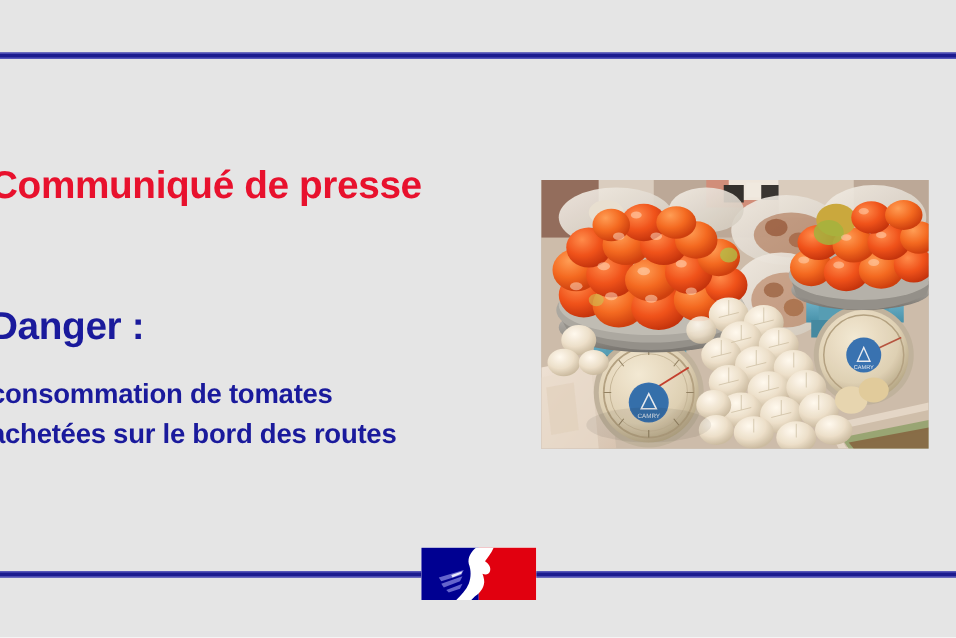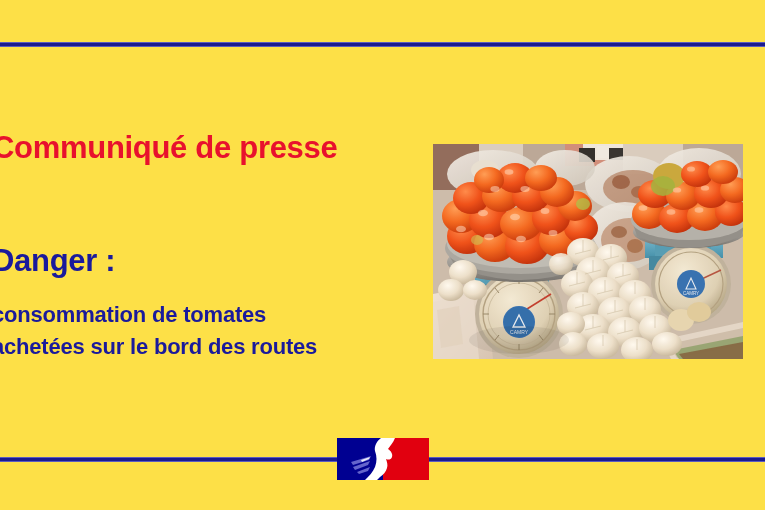--- a/index.html
+++ b/index.html
@@ -10,21 +10,21 @@
   body {
     width: 765px;
     height: 510px;
     overflow: hidden;
     font-family: "Liberation Sans", sans-serif;
     position: relative;
   }
   .page {
     position: absolute;
     inset: 0;
-    background: #fde047;
+    background: #e5e5e5;
   }
 
   
   .rule {
     position: absolute;
     left: 0;
     width: 765px;
     height: 5px;
     background: #1b1b8f;
     border-top: 1px solid #5b5bc0;

